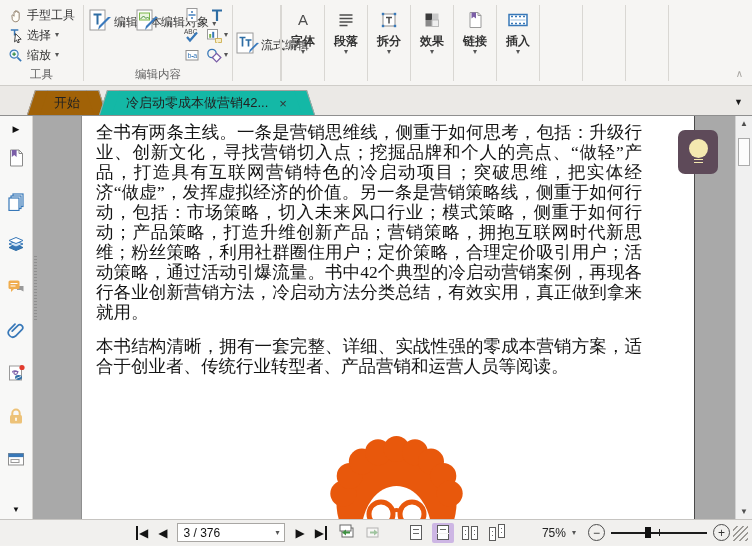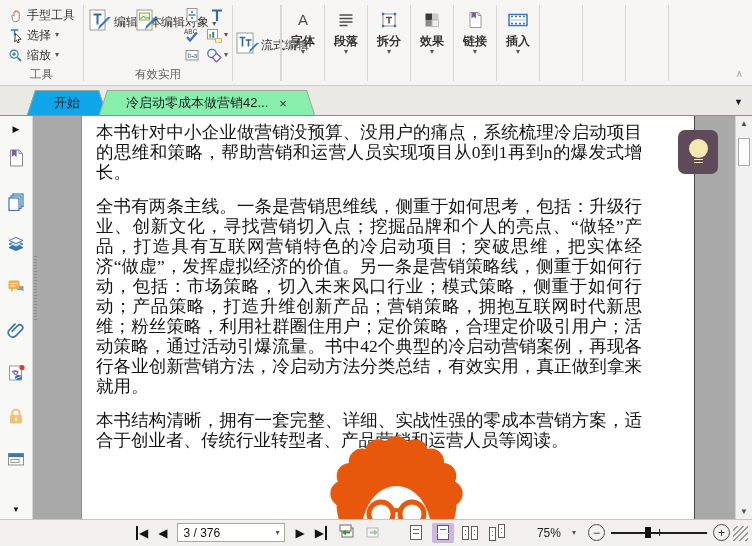--- a/index.html
+++ b/index.html
@@ -26,25 +26,25 @@
   .minibtn { height:18px; min-width:20px; display:flex; align-items:center; justify-content:center; gap:1px; border-radius:2px; }
 
   .sglbtn { width:42px; display:flex; flex-direction:column; align-items:center; padding-top:6px; font-size:12px; color:#333; border-radius:2px; }
   .sglbtn .sicon { height:28px; display:flex; align-items:center; justify-content:center; }
   .sglbtn .slbl { line-height:14px;font-weight:bold; }
   .dd { font-size:8px; color:#555; line-height:8px; }
   .ribbon-collapse { position:absolute; right:9px; bottom:6px; color:#a8a6a2; font-size:10px; }
 
   
   .tabbar { height:30px; background:#ebe9e6; border-bottom:1px solid #8f8f8f; display:flex; align-items:flex-end; padding-left:38px; position:relative; }
-  .tab { height:25px; line-height:24px; padding:0 16px; font-size:13px; color:#222; background:#0ea5e9; position:relative; margin-right:14px; border-top:1px solid #a5a3a0; display:flex; align-items:center; gap:10px; }
+  .tab { height:25px; line-height:24px; padding:0 16px; font-size:13px; color:#222; background:#a16207; position:relative; margin-right:14px; border-top:1px solid #a5a3a0; display:flex; align-items:center; gap:10px; }
   .tab::before, .tab::after { content:""; position:absolute; top:-1px; bottom:0; width:12px; background:inherit; }
   .tab::before { left:-7px; transform:skewX(-18deg); border-left:1px solid #a5a3a0; border-top:1px solid #a5a3a0; }
   .tab::after  { right:-7px; transform:skewX(18deg); border-right:1px solid #a5a3a0; border-top:1px solid #a5a3a0; }
-  .tab.active { background:#86efac; }
+  .tab.active { background:#14b8a6; }
   .tab-close { font-size:13px; color:#333; line-height:13px; padding:0 1px; }
   .tabbar-caret { position:absolute; right:9px; bottom:8px; font-size:9px; color:#1a1a1a; }
 
   
   .main { display:flex; height:403px; }
   .sidebar { width:33px; background:#f8f8f7; border-right:1px solid #d6d4d1; display:flex; flex-direction:column; align-items:center; position:relative; }
   .sb-expand { color:#111; font-size:9px; margin:8px 0 14px 0; }
   .sb-icon { height:20px; width:20px; margin-bottom:23px; display:flex; align-items:center; justify-content:center; }
   .sb-more { margin-top:auto; margin-bottom:5px; font-size:8px; color:#111; }
 
@@ -82,21 +82,21 @@
   .viewhist { margin-left:10px; }
   .dim { opacity:.45; }
   .vicon { width:22px; height:20px; margin-left:5px; display:flex; align-items:center; justify-content:center; border-radius:2px; }
   .vicon.active { background:#CDB6E4; }
   .vi-page { width:12px; height:15px; border:1.4px solid #5c5c5c; background:#fff; position:relative; }
   .vi-lines { position:absolute; left:2px; right:2px; top:3px; bottom:3px;
               background:repeating-linear-gradient(to bottom,#6a6a6a 0 1.2px,transparent 1.2px 4px); }
   .vi-split { position:absolute; left:-1px; right:-1px; top:6.5px; height:1.6px; background:#f1f0ee; }
   .vi-two { display:flex; gap:2px; }
   .vi-half { width:7px; height:14px; border:1.4px solid #5c5c5c; background:#fff; position:relative; }
-  .zoomtxt { margin-left:24px; width:34px; text-align:center; color:#222; }
+  .zoomtxt { margin-left:24px; width:34px; text-align:right; color:#222; }
   .zoomdd { margin-left:6px; }
   .zbtn { width:17px; height:17px; border:1.2px solid #4d4d4d; border-radius:50%; display:flex; align-items:center;
           justify-content:center; font-size:12px; color:#333; line-height:12px; margin-left:12px; background:transparent; }
   .zbtn.plus { margin-left:0; }
   .zslider { width:96px; height:17px; position:relative; margin:0 6px; }
   .zline { position:absolute; top:8px; left:0; right:0; height:1.6px; background:#1c1c1c; }
   .zthumb { position:absolute; left:34px; top:3px; width:6px; height:11px; background:#111; }
   .ztick { position:absolute; left:48px; top:5px; width:1.2px; height:7px; background:#1c1c1c; }
   .grip { position:absolute; right:4px; bottom:4px; width:15px; height:15px;
           background:repeating-linear-gradient(135deg,transparent 0 2.5px,#9b9995 2.5px 4px); }
@@ -205,21 +205,21 @@
         </div>
         <div class="minibtn">
           <svg width="17" height="16" viewBox="0 0 17 16">
               <circle cx="6" cy="6.5" r="4.2" fill="none" stroke="#3878B8" stroke-width="1.3"></circle>
               <rect x="7.6" y="7.6" width="6" height="6" transform="rotate(45 10.6 10.6)" fill="#fff" stroke="#7b5ea7" stroke-width="1.3"></rect>
             </svg>
           <span class="dd">▾</span>
         </div>
       </div>
     </div>
-    <div class="rgroup-label">有效实用</div>
+    <div class="rgroup-label">编辑内容</div>
   </div>
 
   <div class="rdiv"></div>
 
   <div class="bigbtn">
     <span class="bicon">
       <svg width="28" height="28" viewBox="0 0 28 28">
           <rect x="4" y="2" width="16" height="20" fill="#fff" stroke="#9a9a9a"></rect>
           <path d="M6.5 6.5h6M9.5 6.5v9M12.5 9h6M15.5 9v6.5" stroke="#2e6da4" stroke-width="1.7" fill="none"></path>
           <path d="M26 12l-7 7-3 3 .8-3.2 7-7z" fill="#3a7abd"></path>
@@ -399,21 +399,20 @@
     </span>
 
     <span class="sb-more">▼</span>
   </div>
 
   <div class="docarea">
     <div class="grab-dots"></div>
 
     <div class="page">
       <div class="pagetext">
-        <p>本书针对中小企业做营销没预算、没用户的痛点，系统梳理冷启动项目的思维和策略，帮助营销和运营人员实现项目从0到1再到n的爆发式增长。</p>
         <p>全书有两条主线。一条是营销思维线，侧重于如何思考，包括：升级行业、创新文化，寻找营销切入点；挖掘品牌和个人的亮点、“做轻”产品，打造具有互联网营销特色的冷启动项目；突破思维，把实体经济“做虚”，发挥虚拟经济的价值。另一条是营销策略线，侧重于如何行动，包括：市场策略，切入未来风口行业；模式策略，侧重于如何行动；产品策略，打造升维创新产品；营销策略，拥抱互联网时代新思维；粉丝策略，利用社群圈住用户；定价策略，合理定价吸引用户；活动策略，通过活动引爆流量。书中42个典型的冷启动营销案例，再现各行各业创新营销方法，冷启动方法分类总结，有效实用，真正做到拿来就用。</p>
         <p>本书结构清晰，拥有一套完整、详细、实战性强的零成本营销方案，适合于创业者、传统行业转型者、产品营销和运营人员等阅读。</p>
       </div>
       <svg class="afro" width="135" height="92" viewBox="0 0 135 92">
         <g fill="#E8580C">
           <circle cx="67.5" cy="72" r="60"></circle>
           <circle cx="14.3" cy="62.6" r="13"></circle>
             <circle cx="20.7" cy="45" r="13"></circle>
           <circle cx="32.8" cy="30.6" r="13"></circle>
             <circle cx="49" cy="21.3" r="13"></circle>

